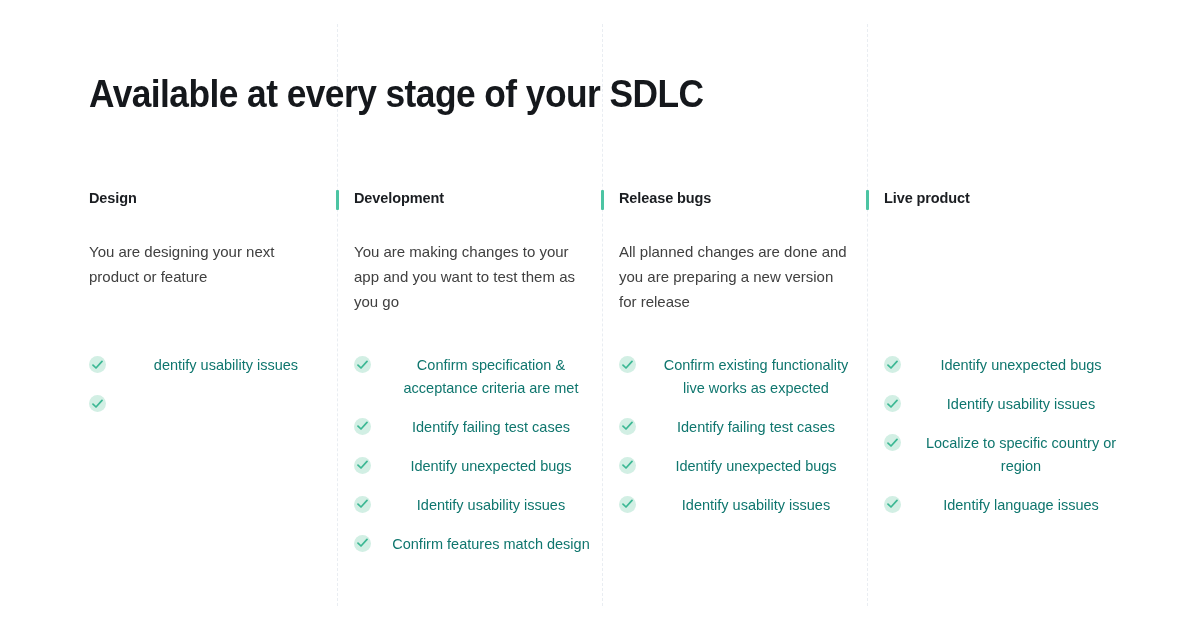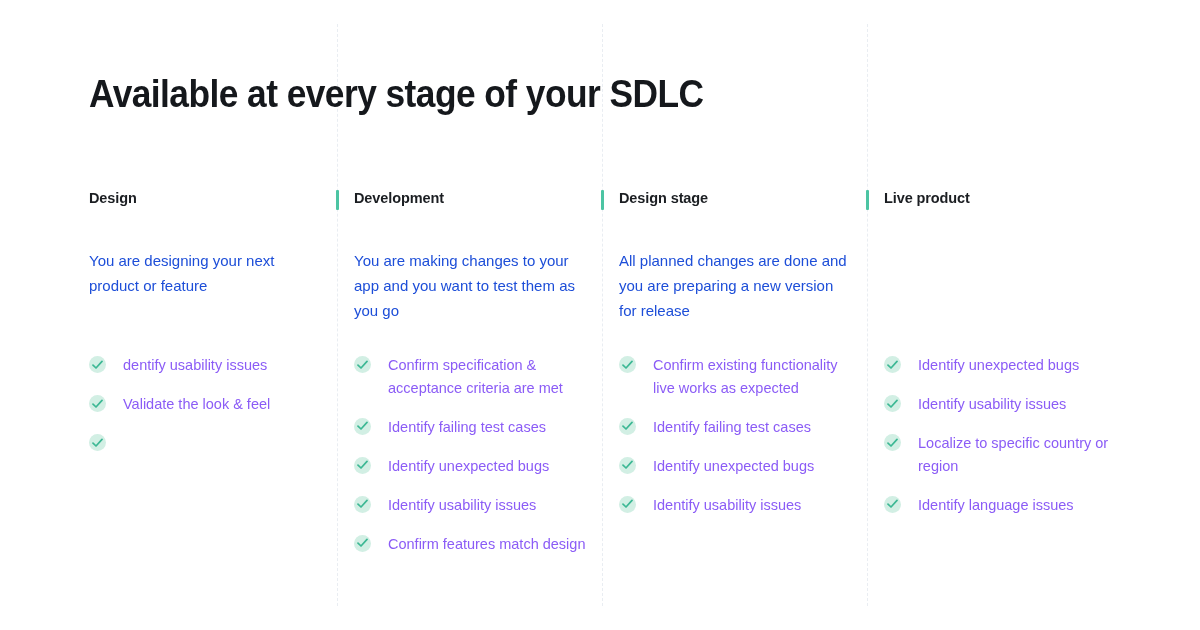--- a/index.html
+++ b/index.html
@@ -87,43 +87,44 @@
     font-size: 14.5px;
     line-height: 20px;
     font-weight: 700;
     color: #1b1e22;
     letter-spacing: -0.1px;
     margin-bottom: 0;
     white-space: nowrap;
   }
 
   .col-desc {
-    margin-top: 40px;
+    margin-top: 31px;
     font-size: 15px;
     line-height: 25px;
-    color: #1d4ed8;
+    color: #404040;
     max-width: 232px;
   }
 
   .col-list {
     margin-top: 0;
     position: absolute;
     top: 166px;
     left: 0;
     width: 240px;
     list-style: none;
   }
 
   .col-list li {
     position: relative;
     padding-left: 34px;
     font-size: 14.5px;
     line-height: 22.5px;
-    color: #8b5cf6;
+    color: #0f766e;
     margin-bottom: 16.5px;
+    text-align: center;
   }
 
   .check {
     position: absolute;
     left: 0;
     top: 2px;
     width: 17px;
     height: 17px;
     border-radius: 50%;
     background: #d2efe4;
@@ -166,28 +167,20 @@
               </svg>
           </span>
           <span>dentify usability issues</span>
         </li>
         <li>
           <span class="check">
             <svg viewBox="0 0 11 10">
                 <path d="M1 5.2 L4 8 L10 1.4" fill="none" stroke="#3cb894" stroke-width="1.7" stroke-linecap="round" stroke-linejoin="round"></path>
               </svg>
           </span>
-          <span>Validate the look &amp; feel</span>
-        </li>
-        <li>
-          <span class="check">
-            <svg viewBox="0 0 11 10">
-                <path d="M1 5.2 L4 8 L10 1.4" fill="none" stroke="#3cb894" stroke-width="1.7" stroke-linecap="round" stroke-linejoin="round"></path>
-              </svg>
-          </span>
         </li>
       </ul>
     </div>
 
     <div class="column c1">
       <div class="col-heading">Development</div>
       <div class="col-desc">You are making changes to your app and you want to test them as you go</div>
       <ul class="col-list">
         <li>
           <span class="check">
@@ -226,21 +219,21 @@
             <svg viewBox="0 0 11 10">
                 <path d="M1 5.2 L4 8 L10 1.4" fill="none" stroke="#3cb894" stroke-width="1.7" stroke-linecap="round" stroke-linejoin="round"></path>
               </svg>
           </span>
           <span>Confirm features match design</span>
         </li>
       </ul>
     </div>
 
     <div class="column c2">
-      <div class="col-heading">Design stage</div>
+      <div class="col-heading">Release bugs</div>
       <div class="col-desc">All planned changes are done and you are preparing a new version for release</div>
       <ul class="col-list">
         <li>
           <span class="check">
             <svg viewBox="0 0 11 10">
                 <path d="M1 5.2 L4 8 L10 1.4" fill="none" stroke="#3cb894" stroke-width="1.7" stroke-linecap="round" stroke-linejoin="round"></path>
               </svg>
           </span>
           <span>Confirm existing functionality live works as expected</span>
         </li>

